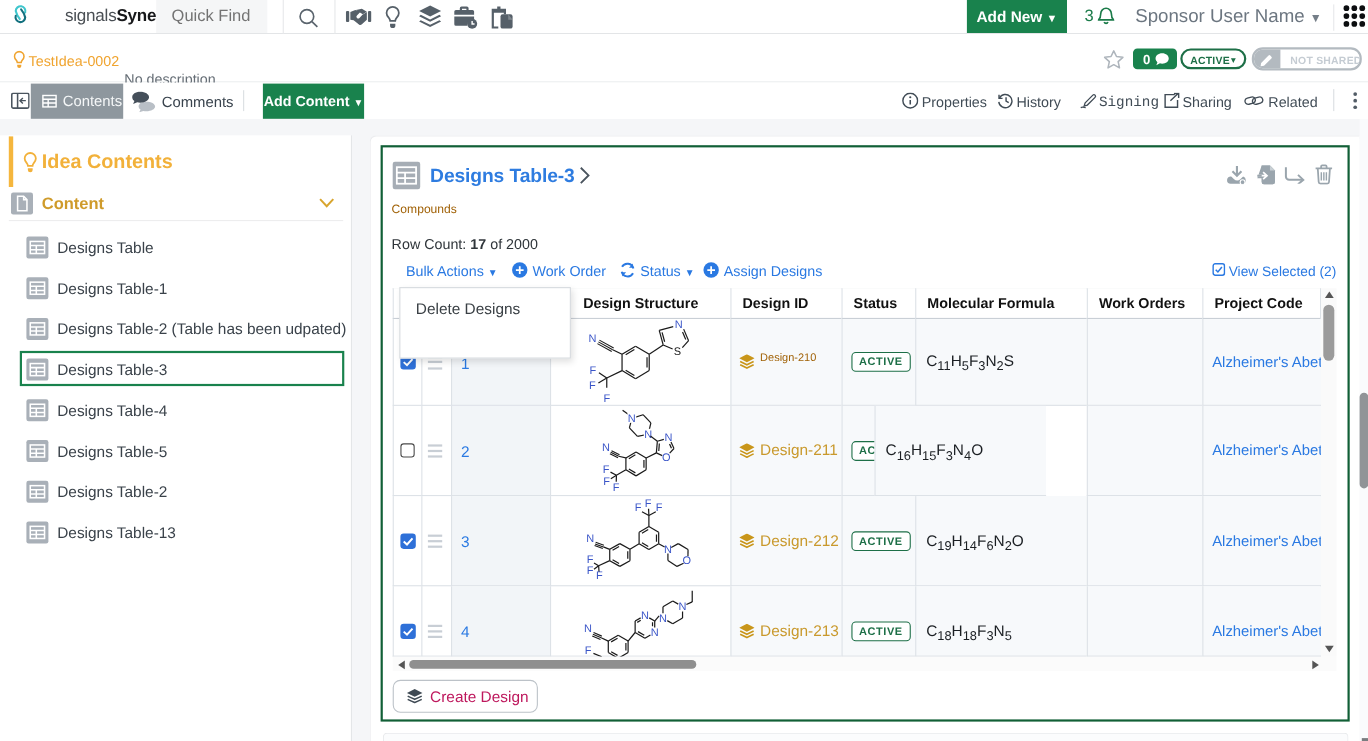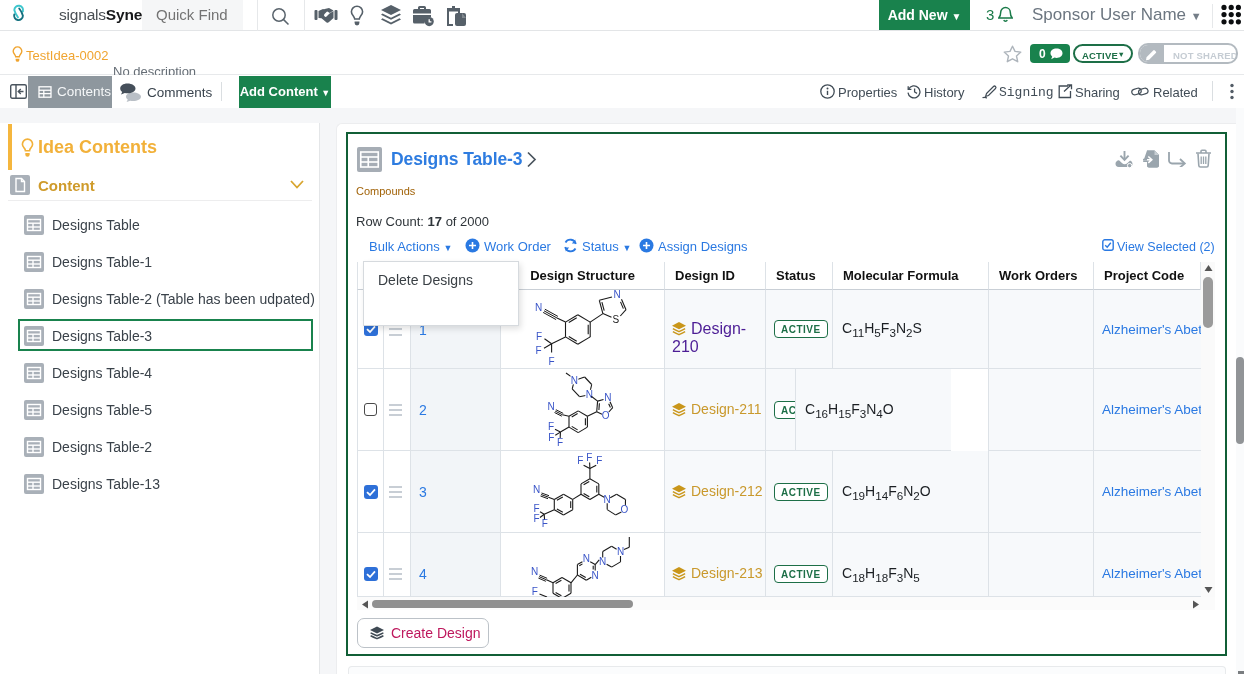--- a/index.html
+++ b/index.html
@@ -147,21 +147,21 @@
 <div class="cell abs" style="left:383px;top:290px;width:27px;height:79px;overflow:hidden;">
     <span style="position:absolute;left:5px;top:34px;width:13px;height:2px;background:#c8ced5;"></span>
     <span style="position:absolute;left:5px;top:38px;width:13px;height:2px;background:#c8ced5;"></span>
     <span style="position:absolute;left:5px;top:44px;width:13px;height:2px;background:#c8ced5;"></span>
   </div>
 <div class="cell tint2 abs" style="left:410px;top:290px;width:90px;height:79px;overflow:hidden;">
     <span class="rownum" style="position:absolute;left:8px;top:32px;">1</span>
   </div>
 <div class="cell abs" style="left:500px;top:290px;width:164px;height:79px;overflow:hidden;"></div>
 <div class="cell tint abs" style="left:664px;top:290px;width:101px;height:79px;overflow:hidden;">
-    <span style="position:absolute;left:7px;top:30px;color:#4c1d95;font-size:16px;"><svg width="14" height="14" viewBox="0 0 16 16" style="position:absolute;left:0;top:2px;">
+    <span style="position:absolute;left:7px;top:30px;color:#a16207;font-size:10px;"><svg width="14" height="14" viewBox="0 0 16 16" style="position:absolute;left:0;top:2px;">
         <path fill="#c9961a" d="M8 0 L16 4.2 L8 8.4 L0 4.2 Z"></path>
         <path fill="none" stroke="#c9961a" stroke-width="1.7" d="M1 7.6 Q4 9.1 8 11 Q12 9.1 15 7.6"></path>
         <path fill="none" stroke="#c9961a" stroke-width="1.7" d="M1 11 Q4 12.5 8 14.4 Q12 12.5 15 11"></path>
       </svg><span style="margin-left:19px;">Design-210</span></span>
   </div>
 <div class="cell tint abs" style="left:765px;top:290px;width:67px;height:79px;overflow:hidden;">
     <span style="position:absolute;left:8px;top:30px;border:1px solid #1d6f47;border-radius:4px;color:#1d6f47;font-size:10px;font-weight:bold;letter-spacing:0.5px;padding:2.5px 6px;background:#fff;">ACTIVE</span>
   </div>
 <div class="cell tint abs" style="left:832px;top:290px;width:156px;height:79px;overflow:hidden;">
     <span style="position:absolute;left:9px;top:30px;color:#1b1f23;font-size:14px;">C<sub>11</sub>H<sub>5</sub>F<sub>3</sub>N<sub>2</sub>S</span>

